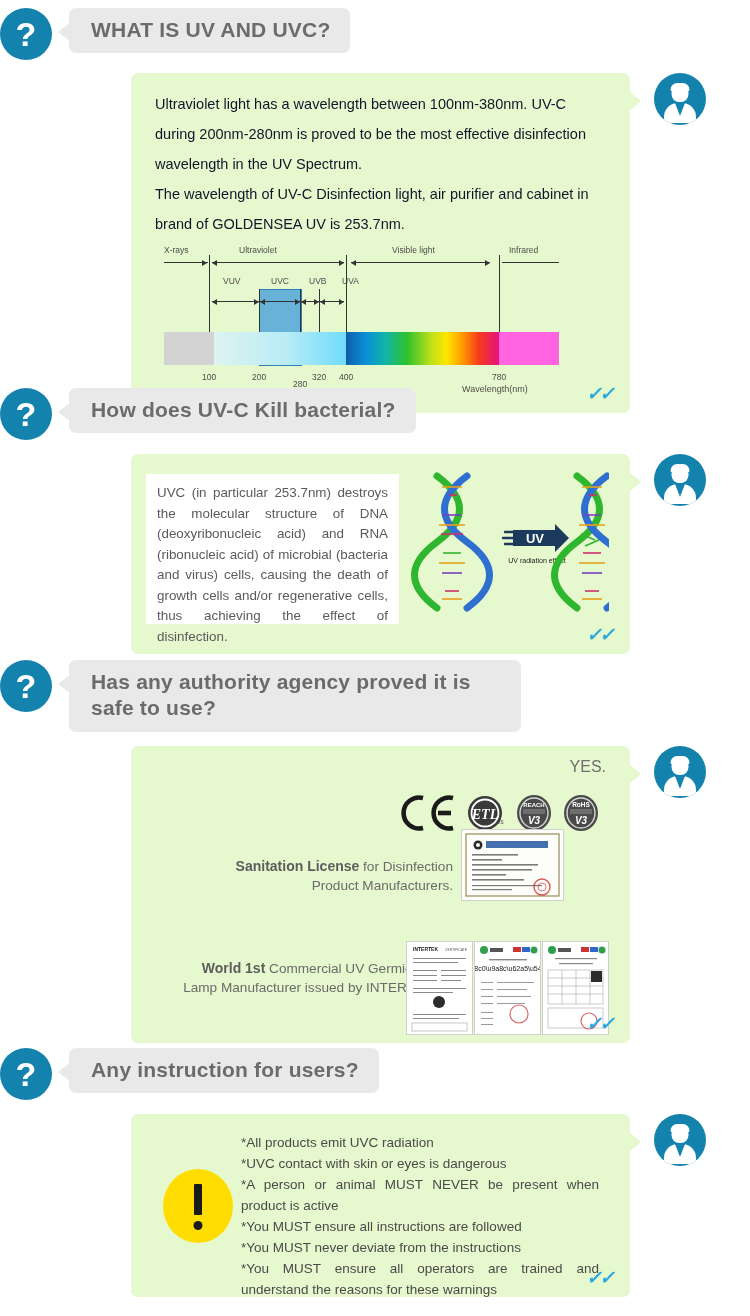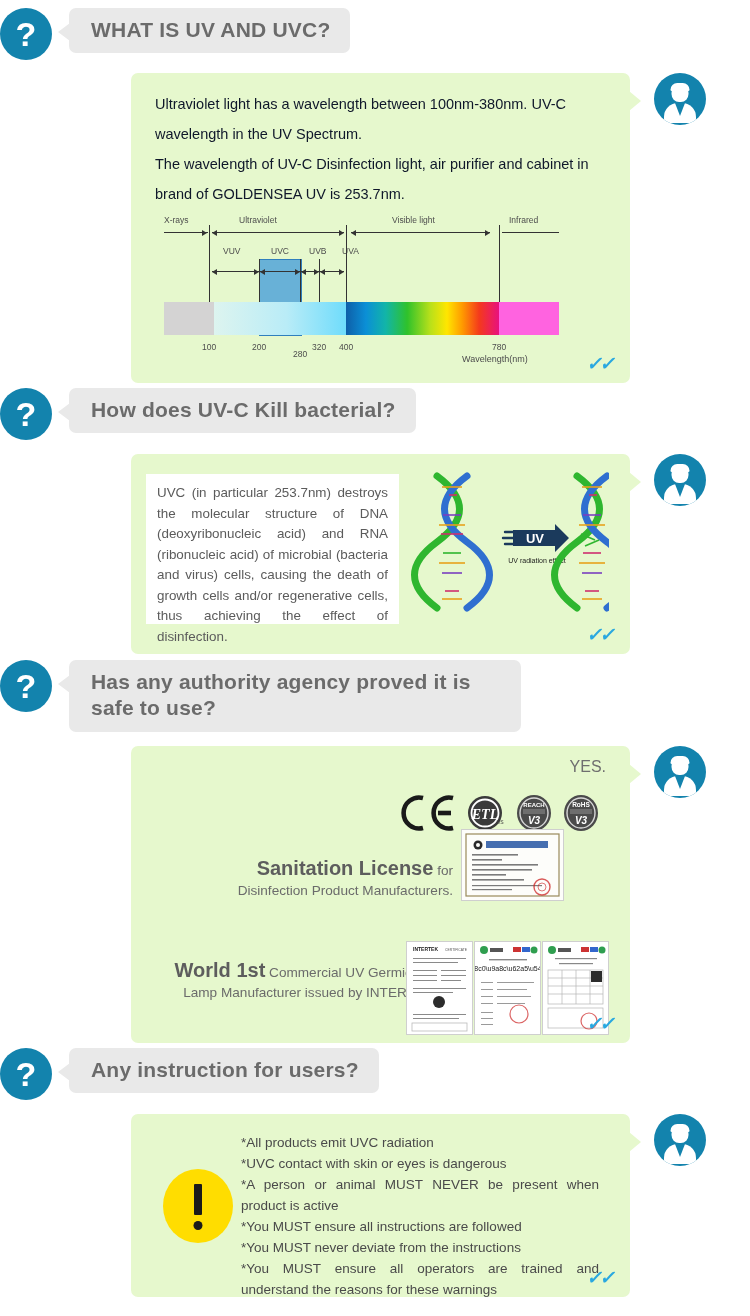--- a/index.html
+++ b/index.html
@@ -106,21 +106,21 @@
   .dna-wrap{position:absolute;left:278px;top:14px;width:200px;height:160px;}
 
   
   #sec3{position:absolute;left:0;top:660px;width:750px;}
   #sec3 .q-bubble{width:452px;box-sizing:border-box;}
   #sec3 .a-row{margin-top:14px;margin-left:131px;}
   #sec3 .a-bubble{width:499px;height:297px;padding:8px;}
   .yes{position:absolute;right:24px;top:12px;color:#6f6f6f;font-size:16px;}
   .certrow{position:absolute;left:268px;top:47px;display:flex;align-items:center;gap:9px;}
   .cert-cap{position:absolute;color:#6b6b6b;text-align:right;line-height:1.22;}
-  .cert-cap b{font-size:20px;color:#5d5d5d;text-align:center;}
+  .cert-cap b{font-size:14px;color:#5d5d5d;text-align:center;}
   .cert-cap span{font-size:13.6px;}
   .cert-img{position:absolute;background:#ffffff;border:1px solid #cfcfcf;overflow:hidden;}
 
   
   #sec4{position:absolute;left:0;top:1048px;width:750px;}
   #sec4 .a-row{margin-top:14px;margin-left:131px;}
   #sec4 .a-bubble{width:499px;height:183px;padding:0;}
   .warn-icon{
     position:absolute;left:32px;top:55px;width:70px;height:74px;
     border-radius:50%;background:#ffdd00;
@@ -149,20 +149,21 @@
       <div class="q-bubble">
         <div class="q-text">WHAT IS UV AND UVC?</div>
       </div>
     </div>
 
     <div class="a-row">
       <div class="a-bubble">
 
         <div class="para">
           <span class="l">Ultraviolet light has a wavelength between 100nm-380nm. UV-C</span>
+          <span class="l">during 200nm-280nm is proved to be the most effective disinfection</span>
           <span class="l">wavelength in the UV Spectrum.</span>
           <span class="l">The wavelength of UV-C Disinfection light, air purifier and cabinet in</span>
           <span class="l">brand of  GOLDENSEA UV is 253.7nm.</span>
         </div>
 
         <div class="spec">
 
           <div class="lbl" style="left:2px;top:0;">X-rays</div>
           <div class="lbl" style="left:77px;top:0;">Ultraviolet</div>
           <div class="lbl" style="left:230px;top:0;">Visible light</div>

